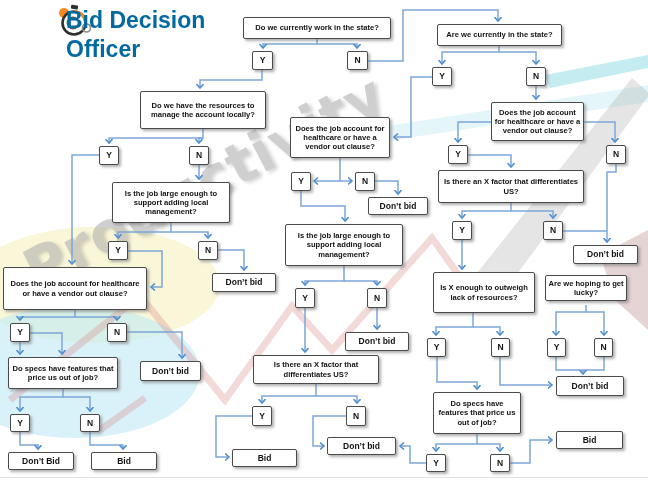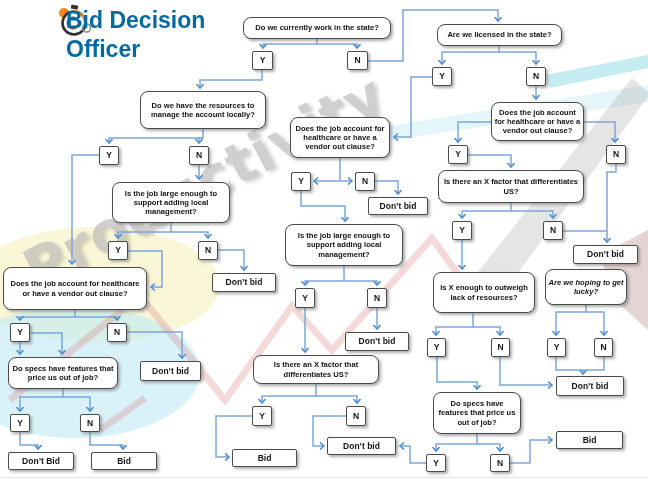--- a/index.html
+++ b/index.html
@@ -11,21 +11,21 @@
   #watermark{position:absolute;left:28px;top:241px;z-index:1;font-weight:bold;
        font-size:56px;letter-spacing:1px;color:#a9a9a9;opacity:.55;white-space:nowrap;
        transform:rotate(-27.5deg);transform-origin:0 50%;
        text-shadow:2px 3px 4px rgba(70,70,70,.45);font-family:"DejaVu Sans",sans-serif;}
   #edges{position:absolute;left:0;top:0;z-index:2;}
   
   .node{position:absolute;display:flex;align-items:center;justify-content:center;
        text-align:center;background:#ffffff;border:1.4px solid #4a4a4a;border-radius:2px;
        box-shadow:2px 2px 3px rgba(110,110,110,.55);font-weight:bold;color:#121212;
        box-sizing:border-box;line-height:1.22;padding:1px 2px;z-index:3;}
-  .question{font-size:7.6px;border-radius:8px;}
+  .question{font-size:7.6px;}
   .yn{font-size:8.5px;}
   .outcome{font-size:8.5px;border-width:1.7px;}
   
   #logo{position:absolute;left:4px;top:3px;width:108px;height:52px;z-index:4;}
   #logo .icon{position:absolute;left:46px;top:1px;}
   #brand{position:absolute;left:3px;top:36px;width:108px;font-size:11.5px;font-weight:bold;
        font-style:italic;color:#3b3b3b;white-space:nowrap;}
   #brand .suffix{color:#f6871f;}
   #title{position:absolute;left:66px;top:6px;width:170px;text-align:left;z-index:4;
        font-size:23px;font-weight:bold;color:#0369a1;line-height:1.25;}
@@ -130,30 +130,30 @@
     </svg>
   </div>
 
   <div id="title">
     <div>Bid Decision</div>
     <div>Officer</div>
   </div>
 
   <div id="flowchart">
       <div class="node question" style="left: 243px; top: 17px; width: 148px; height: 22px;">Do we currently work in the state?</div>
-      <div class="node question" style="left: 437px; top: 24px; width: 125px; height: 22px;">Are we licensed in the state?</div>
+      <div class="node question" style="left: 437px; top: 24px; width: 125px; height: 22px;">Are we currently in the state?</div>
       <div class="node question" style="left: 140px; top: 91px; width: 126px; height: 38px;">Do we have the resources to manage the account locally?</div>
       <div class="node question" style="left: 290px; top: 117px; width: 100px; height: 41px;">Does the job account for healthcare or have a vendor out clause?</div>
       <div class="node question" style="left: 491px; top: 102px; width: 93px; height: 39px;">Does the job account for healthcare or have a vendor out clause?</div>
       <div class="node question" style="left: 112px; top: 182px; width: 118px; height: 41px;">Is the job large enough to support adding local management?</div>
       <div class="node question" style="left: 438px; top: 170px; width: 146px; height: 33px;">Is there an X factor that differentiates US?</div>
       <div class="node question" style="left: 3px; top: 267px; width: 144px; height: 43px;">Does the job account for healthcare or have a vendor out clause?</div>
       <div class="node question" style="left: 285px; top: 224px; width: 118px; height: 42px;">Is the job large enough to support adding local management?</div>
       <div class="node question" style="left: 433px; top: 272px; width: 102px; height: 41px;">Is X enough to outweigh lack of resources?</div>
-      <div class="node question" style="left: 545px; top: 269px; width: 82px; height: 36px; font-style: italic;">Are we hoping to get lucky?</div>
+      <div class="node question" style="left: 545px; top: 275px; width: 82px; height: 26px;">Are we hoping to get lucky?</div>
       <div class="node question" style="left: 8px; top: 357px; width: 110px; height: 32px;">Do specs have features that price us out of job?</div>
       <div class="node question" style="left: 253px; top: 355px; width: 126px; height: 29px;">Is there an X factor that differentiates US?</div>
       <div class="node question" style="left: 433px; top: 392px; width: 88px; height: 42px;">Do specs have features that price us out of job?</div>
       <div class="node yn" style="left: 252px; top: 51px; width: 21px; height: 19px;">Y</div>
       <div class="node yn" style="left: 347px; top: 51px; width: 21px; height: 19px;">N</div>
       <div class="node yn" style="left: 432px; top: 67px; width: 20px; height: 19px;">Y</div>
       <div class="node yn" style="left: 526px; top: 67px; width: 20px; height: 19px;">N</div>
       <div class="node yn" style="left: 99px; top: 146px; width: 20px; height: 19px;">Y</div>
       <div class="node yn" style="left: 189px; top: 146px; width: 20px; height: 19px;">N</div>
       <div class="node yn" style="left: 291px; top: 172px; width: 20px; height: 19px;">Y</div>

